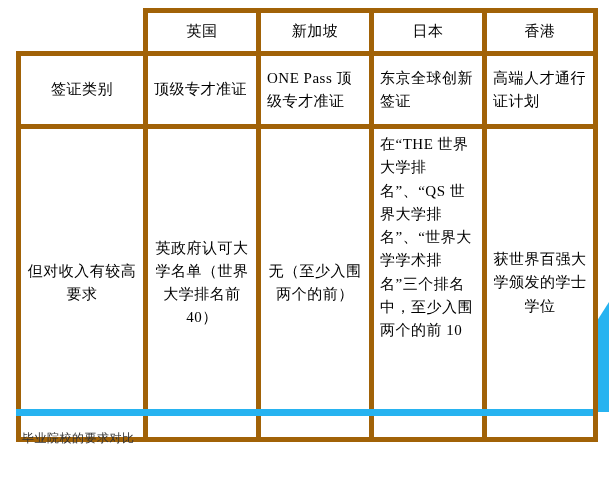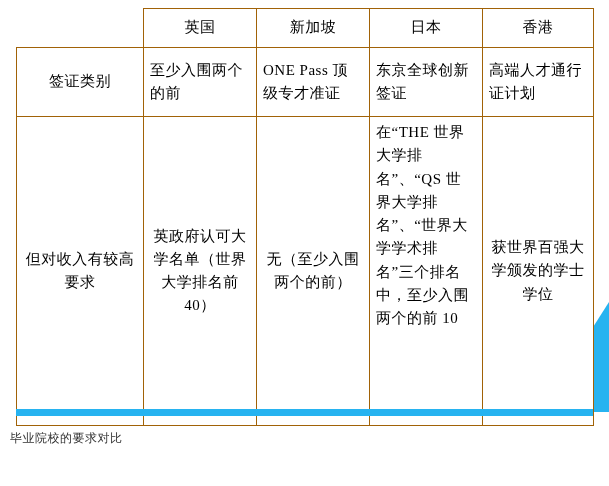--- a/index.html
+++ b/index.html
@@ -25,21 +25,21 @@
     top: 8px;
     width: 577px;
   }
   table.cmp {
     border-collapse: collapse;
     width: 577px;
     table-layout: fixed;
     background: #ffffff;
   }
   table.cmp td, table.cmp th {
-    border: 1px solid #a16207;
+    border: 5px solid #a16207;
     vertical-align: middle;
     padding: 4px 6px;
     font-weight: normal;
     color: #000000;
     font-size: 15px;
     line-height: 1.55;
     letter-spacing: 0.5px;
   }
   col.c0 { width: 127px; }
   col.c1 { width: 113px; }
@@ -89,21 +89,21 @@
   .bluebar {
     position: absolute;
     left: 16px;
     top: 409px;
     width: 577px;
     height: 7px;
     background: #27b3f0;
   }
   .caption {
     position: absolute;
-    left: 10px;
+    left: 22px;
     top: 430px;
     font-family: "Liberation Sans", sans-serif;
     font-size: 12px;
     color: #333333;
     letter-spacing: 0.5px;
   }
 </style>
 </head>
 <body>
 
@@ -125,21 +125,21 @@
           <th class="hdr-blank"></th>
           <th class="hdr-cell">英国</th>
           <th class="hdr-cell">新加坡</th>
           <th class="hdr-cell">日本</th>
           <th class="hdr-cell">香港</th>
         </tr>
       </thead>
       <tbody>
         <tr class="r1">
           <td class="rowlabel">签证类别</td>
-          <td class="cell-text">至少入围两个的前</td>
+          <td class="cell-text">顶级专才准证</td>
           <td class="cell-text">ONE Pass 顶级专才准证</td>
           <td class="cell-text">东京全球创新签证</td>
           <td class="cell-text">高端人才通行证计划</td>
         </tr>
         <tr class="r2">
           <td class="rowlabel">但对收入有较高要求</td>
           <td class="cell-center">英政府认可大学名单（世界大学排名前 40）</td>
           <td class="cell-center">无（至少入围两个的前）</td>
           <td class="cell-text">在“THE 世界大学排名”、“QS 世界大学排名”、“世界大学学术排名”三个排名中，至少入围两个的前 10</td>
           <td class="cell-center">获世界百强大学颁发的学士学位</td>

